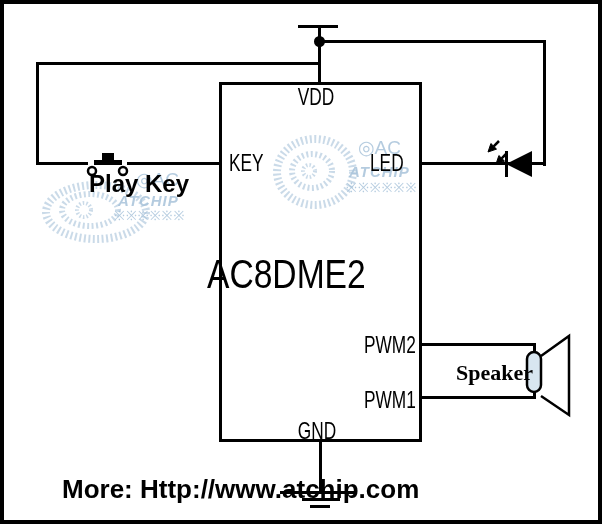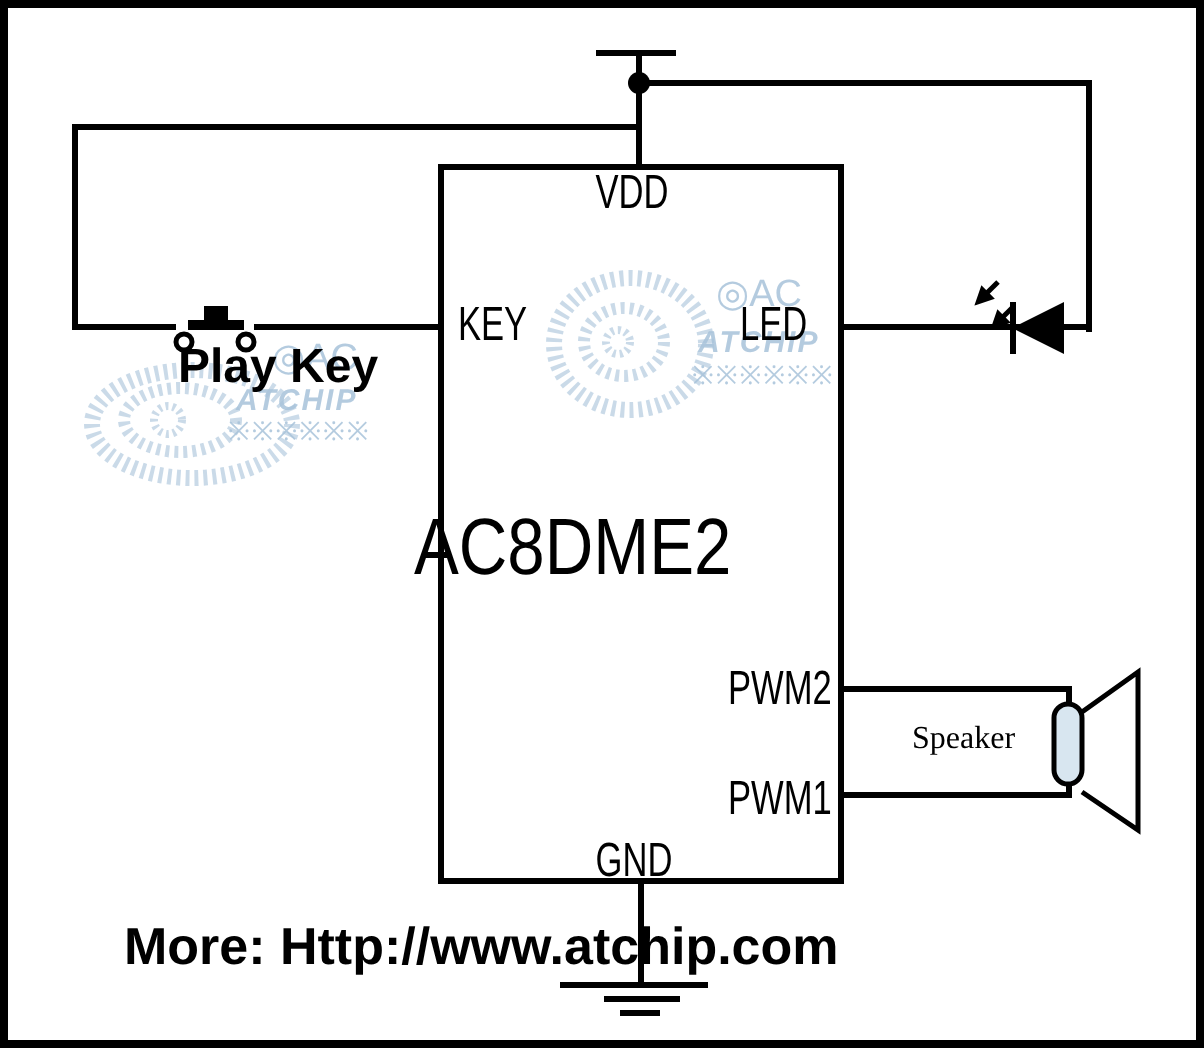--- a/index.html
+++ b/index.html
@@ -16,22 +16,22 @@
   .chipbox{
     position:absolute;left:219px;top:82px;width:203px;height:360px;
     border:3px solid #000;box-sizing:border-box;background:transparent;
   }
   .lbl{position:absolute;color:#000;white-space:pre;line-height:1;}
   .pin{font-size:24px;transform-origin:left top;transform:scaleX(0.72);}
   .pin-centered{font-size:24px;transform:translateX(-50%) scaleX(0.72);}
   .rail{left:344px;top:11px;font-size:27px;font-weight:bold;}
   .chipname{left:207px;top:254px;font-size:40px;transform-origin:left top;transform:scaleX(0.84);}
   .playkey{left:61px;top:172px;font-size:24px;font-weight:bold;margin-left:28px;}
-  .footer{left:62px;top:460px;font-size:26px;font-weight:bold;}
-  .speakertxt{left:456px;top:362px;font-size:16px;font-weight:normal;
+  .footer{left:62px;top:476px;font-size:26px;font-weight:bold;}
+  .speakertxt{left:456px;top:362px;font-size:22px;font-weight:bold;
     font-family:"Liberation Serif", serif;}
   .wm{position:absolute;color:#a8c3da;opacity:.85;white-space:pre;line-height:1;}
   .wm-badge{font-size:19px;}
   .wm-brand{font-size:15px;font-weight:bold;letter-spacing:1px;font-style:italic;}
   .wm-cjk{font-size:13px;letter-spacing:1px;}
   svg{position:absolute;overflow:visible;}
 </style>
 </head>
 <body>
 

